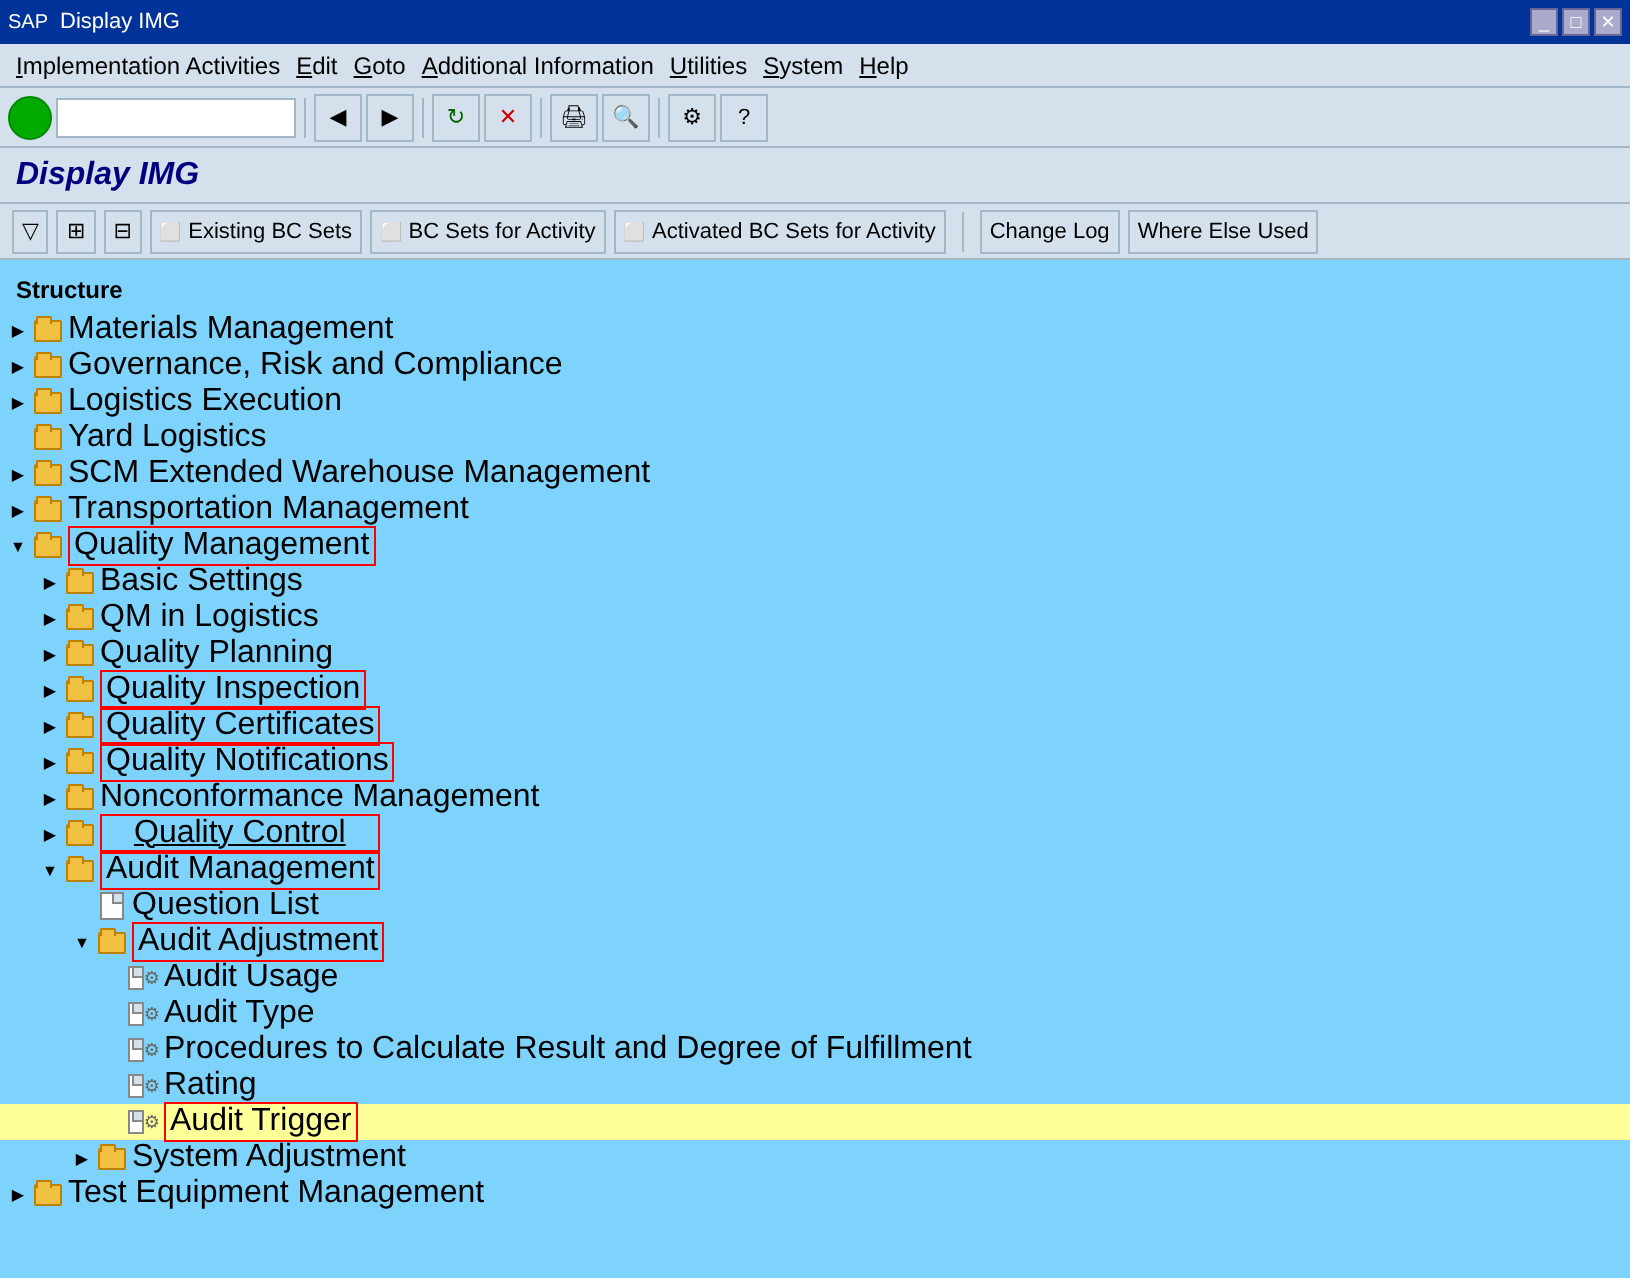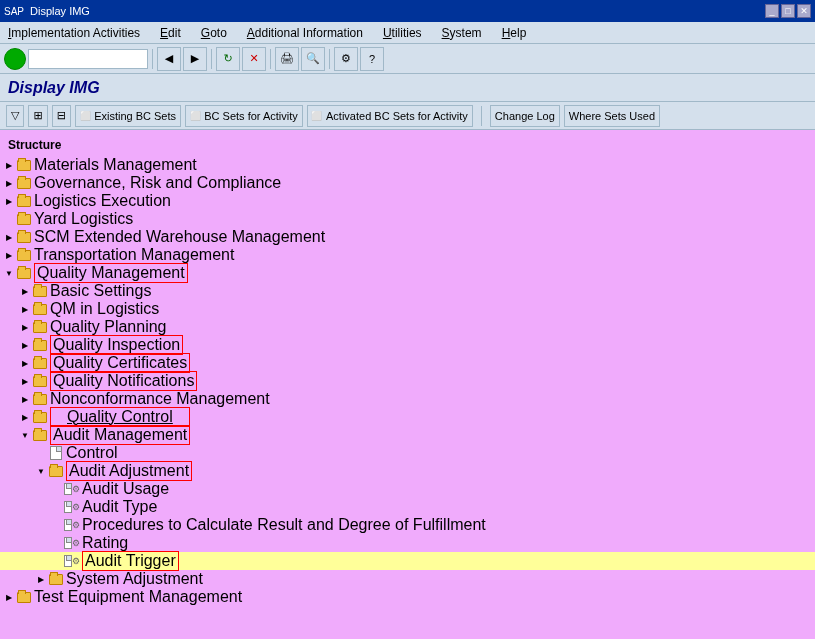--- a/index.html
+++ b/index.html
@@ -43,21 +43,20 @@
       cursor: pointer;
     }
 
     
     .menu-bar {
       background: #d4e0ec;
       height: 22px;
       display: flex;
       align-items: center;
       padding: 0 4px;
-      gap: 12px;
       border-bottom: 1px solid #a0b8c8;
     }
     .menu-item {
       font-size: 12px;
       color: #000;
       cursor: pointer;
       padding: 2px 4px;
     }
     .menu-item span { text-decoration: underline; }
 
@@ -126,21 +125,21 @@
     }
     .img-toolbar-sep {
       width: 1px;
       height: 20px;
       background: #a0b8c8;
       margin: 0 4px;
     }
 
     
     .main-content {
-      background: #f0abfc;
+      background: #7dd3fc;
       height: calc(639px - 22px - 22px - 30px - 28px - 28px);
       overflow-y: auto;
       overflow-x: hidden;
       padding: 4px 0;
     }
 
     
     .page-header {
       background: #d4e0ec;
       height: 28px;
@@ -317,21 +316,21 @@
   </div>
   <div class="img-toolbar-btn">
     <span style="font-size:9px;">⬜</span>
     <span>Activated BC Sets for Activity</span>
   </div>
   <div class="img-toolbar-sep"></div>
   <div class="img-toolbar-btn">
     <span>Change Log</span>
   </div>
   <div class="img-toolbar-btn">
-    <span>Where Sets Used</span>
+    <span>Where Else Used</span>
   </div>
 </div>
 
 <div class="main-content">
   <div class="structure-label">Structure</div>
   <div class="tree-container" id="tree-container">
   <div class="tree-item">
         <span class="tree-arrow" style="color: rgb(0, 0, 0); font-size: 8px;">▶</span>
         <span class="tree-icon">
           <div class="icon-folder"></div>
@@ -452,21 +451,21 @@
         </span>
         <span class="box-outline" style="border: 1.5px solid red; padding: 0px 2px;"><span class="tree-label">Audit Management</span></span>
       </div>
       <div class="tree-item">
         <span class="tree-indent"></span>
         <span class="tree-indent"></span>
         <span class="tree-arrow"></span>
         <span class="tree-icon">
           <div class="icon-page"></div>
         </span>
-        <span class="tree-label">Control</span>
+        <span class="tree-label">Question List</span>
       </div>
       <div class="tree-item">
         <span class="tree-indent"></span>
         <span class="tree-indent"></span>
         <span class="tree-arrow" style="color: rgb(0, 0, 0); font-size: 8px;">▼</span>
         <span class="tree-icon">
           <div class="icon-folder"></div>
         </span>
         <span class="box-outline" style="border: 1.5px solid red; padding: 0px 2px;"><span class="tree-label">Audit Adjustment</span></span>
       </div>

